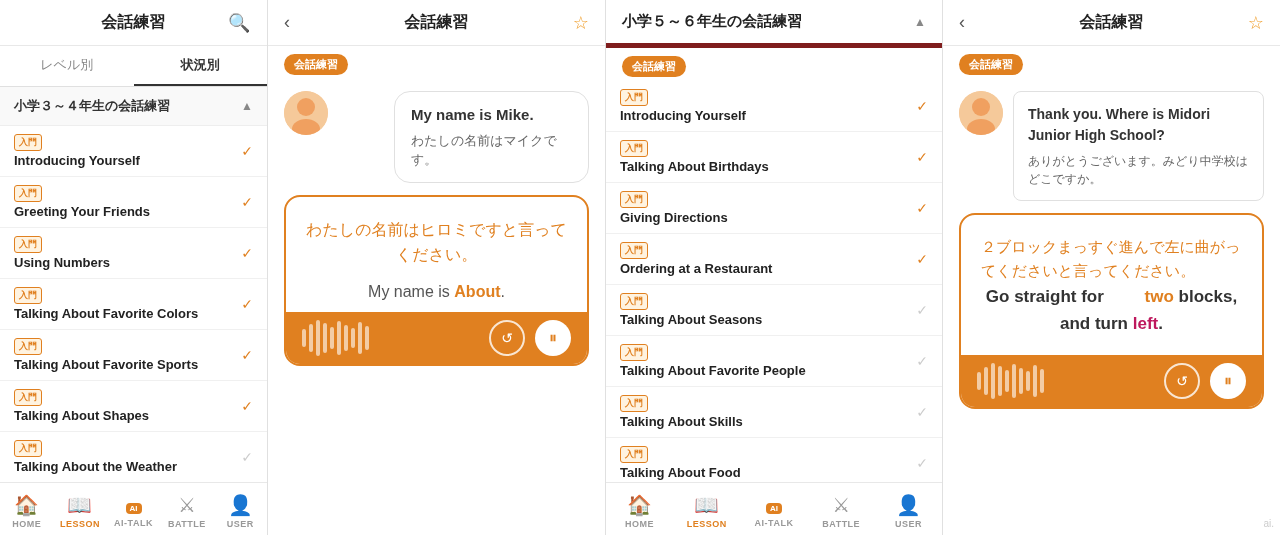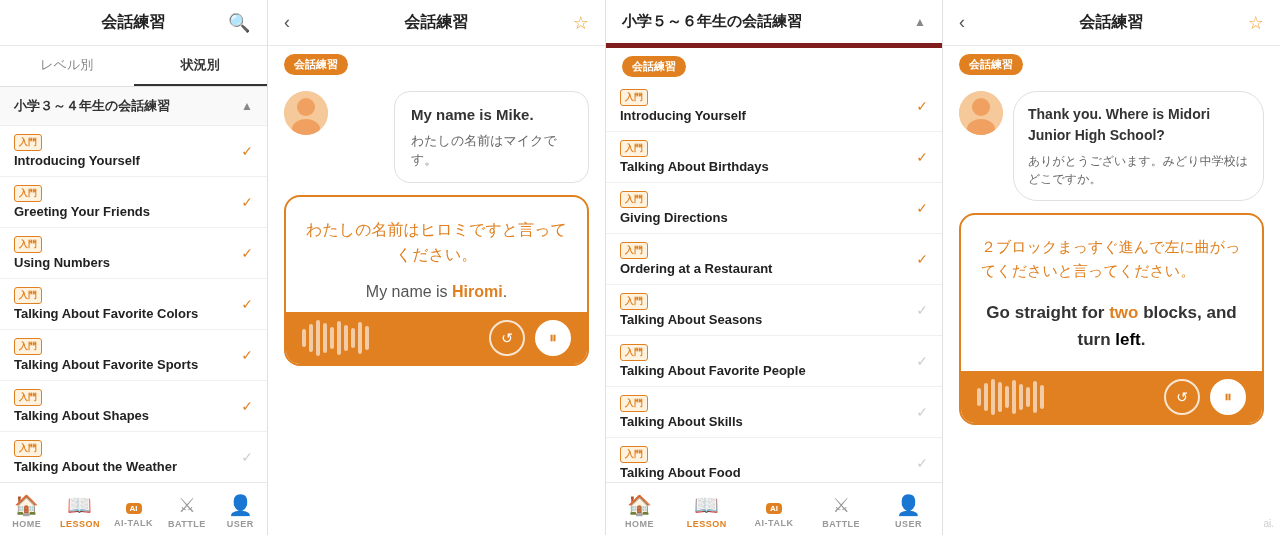--- a/index.html
+++ b/index.html
@@ -300,21 +300,20 @@
       border-radius: 16px;
       padding: 20px 20px 70px;
       margin: 0 16px 16px;
       position: relative;
     }
     .directions-jp {
       color: #e08020;
       font-size: 15px;
       line-height: 1.6;
       font-weight: 500;
-      margin-bottom: 16px;
     }
     .directions-en {
       font-size: 17px;
       font-weight: 700;
       color: #333;
       text-align: center;
       line-height: 1.6;
     }
     .directions-en .highlight { color: #e08020; }
 
@@ -474,21 +473,21 @@
         </svg>
       </div>
       <div class="speech-bubble">
         <div style="font-weight:600; font-size:15px;">My name is Mike.</div>
         <div style="font-size:13px; color:#666; margin-top:4px;">わたしの名前はマイクです。</div>
       </div>
     </div>
     <div class="orange-card">
       <div class="orange-card-jp">わたしの名前はヒロミですと言ってください。</div>
       <div class="orange-card-en">
-        <span>My name is </span><span class="highlight">Hiromi</span><span>.</span>
+        <span>My name is </span><span class="highlight">About</span><span>.</span>
       </div>
       <div class="audio-bar">
         <div class="waveform">
           <div class="wave-bar" style="height:18px"></div>
           <div class="wave-bar" style="height:28px"></div>
           <div class="wave-bar" style="height:36px"></div>
           <div class="wave-bar" style="height:30px"></div>
           <div class="wave-bar" style="height:22px"></div>
           <div class="wave-bar" style="height:34px"></div>
           <div class="wave-bar" style="height:26px"></div>
@@ -603,29 +602,29 @@
     <span class="orange-badge">会話練習</span>
   </div>
   <div style="padding: 12px 16px; display:flex; gap:10px; align-items:flex-start;">
     <div class="avatar">
       <svg width="44" height="44" viewBox="0 0 44 44" xmlns="http://www.w3.org/2000/svg">
         <circle cx="22" cy="22" r="22" fill="#f5c99a"></circle>
         <circle cx="22" cy="16" r="9" fill="#f0a060"></circle>
         <ellipse cx="22" cy="38" rx="14" ry="10" fill="#f0a060"></ellipse>
       </svg>
     </div>
-    <div style="background:#fff; border:1px solid #e0e0e0; border-radius:24px; padding:12px 14px; font-size:13px; color:#333; line-height:1.5; flex:1;">
+    <div style="background:#fff; border:1px solid #e0e0e0; border-radius:8px; padding:12px 14px; font-size:13px; color:#333; line-height:1.5; flex:1;">
       <div style="font-weight:700; font-size:14px; margin-bottom:6px;">Thank you. Where is Midori Junior High School?</div>
       <div style="color:#666; font-size:12px;">ありがとうございます。みどり中学校はどこですか。</div>
     </div>
   </div>
   <div class="directions-card">
     <div class="directions-jp">２ブロックまっすぐ進んで左に曲がってくださいと言ってください。</div>
     <div class="directions-en">
-      <span>Go straight for </span><span class="highlight" style="color:#e08020;">two</span><span> blocks, and turn </span><span class="highlight" style="color:#000000;">left</span><span>.</span>
+      <span>Go straight for </span><span class="highlight" style="color:#e08020;margin-left:36px;">two</span><span> blocks, and turn </span><span class="highlight" style="color:#be185d;">left</span><span>.</span>
     </div>
     <div class="audio-bar">
       <div class="waveform">
         <div class="wave-bar" style="height:18px"></div>
         <div class="wave-bar" style="height:28px"></div>
         <div class="wave-bar" style="height:36px"></div>
         <div class="wave-bar" style="height:30px"></div>
         <div class="wave-bar" style="height:22px"></div>
         <div class="wave-bar" style="height:34px"></div>
         <div class="wave-bar" style="height:26px"></div>

